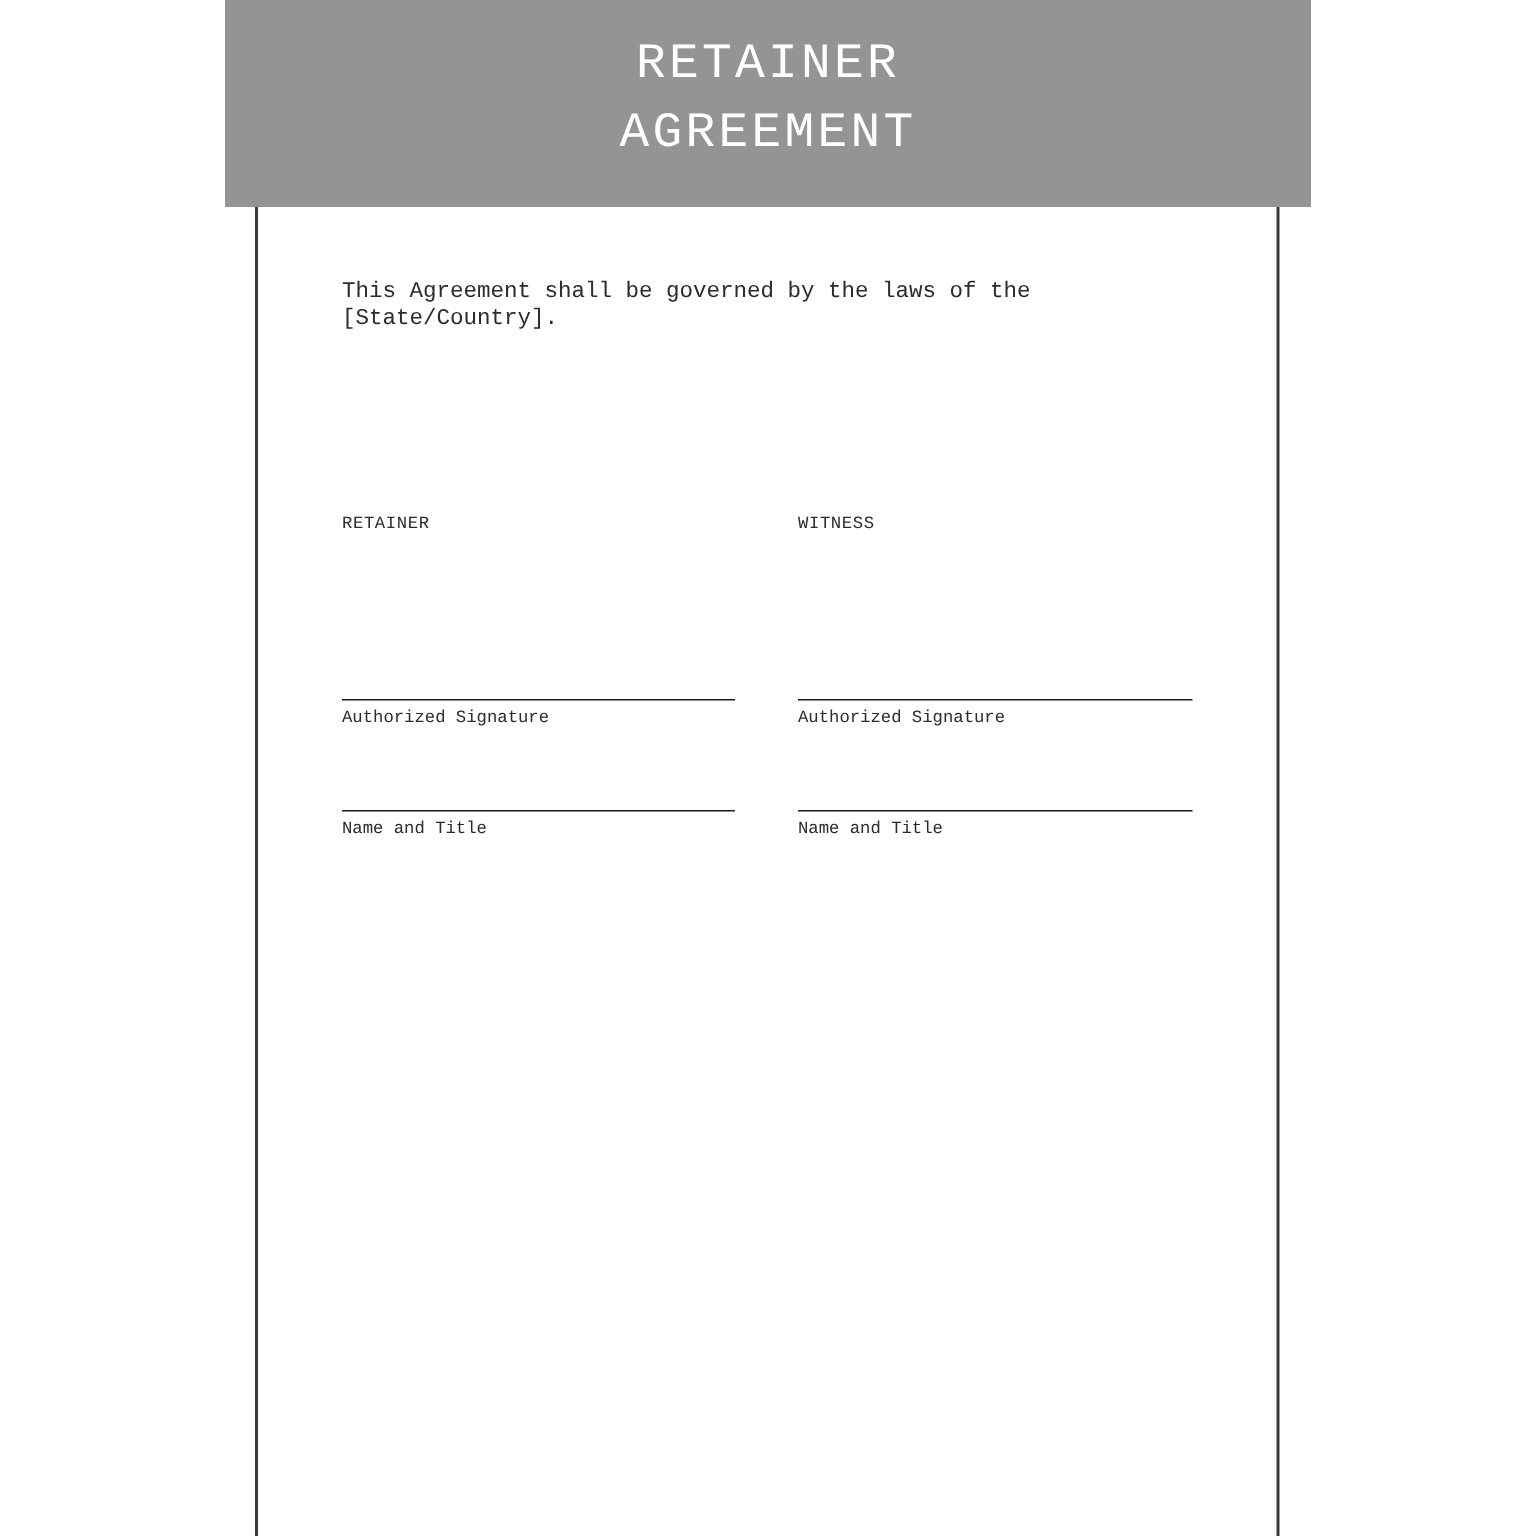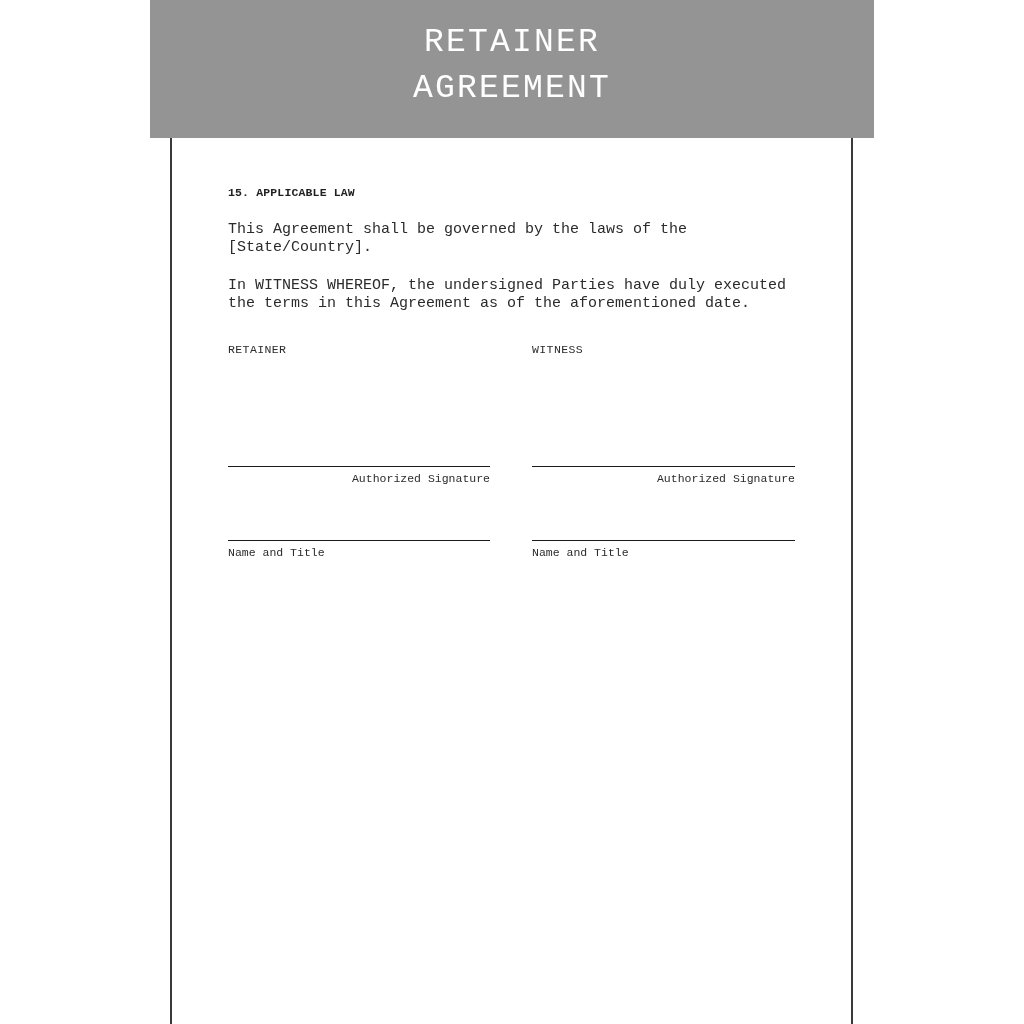--- a/index.html
+++ b/index.html
@@ -111,21 +111,21 @@
     color: #2b2b2b;
     letter-spacing: 0.4px;
     margin: 0;
   }
 
   .sig-field {
     position: absolute;
     left: 0;
     width: 100%;
   }
-  .sig-field.signature { top: 123px; text-align: right; }
+  .sig-field.signature { top: 123px; }
   .sig-field.nametitle { top: 197px; }
 
   .sig-line {
     width: 100%;
     height: 0;
     border-top: 1.6px solid #1a1a1a;
   }
   .sig-caption {
     font-size: 11.5px;
     color: #2b2b2b;
@@ -140,23 +140,21 @@
 
   <div class="title-band">
     <div class="title-line">RETAINER</div>
     <div class="title-line">AGREEMENT</div>
   </div>
 
   <div class="rule-left"></div>
   <div class="rule-right"></div>
 
   <div class="body-area">
-    <p class="section-heading">15. APPLICABLE LAW</p>
     <p class="para governing">This Agreement shall be governed by the laws of the [State/Country].</p>
-    <p class="para witness">In WITNESS WHEREOF, the undersigned Parties have duly executed the terms in this Agreement as of the aforementioned date.</p>
   </div>
 
   <div class="sig-block">
     <div class="sig-columns">
 
       <div class="sig-col left">
         <p class="party-label">RETAINER</p>
 
         <div class="sig-field signature">
           <div class="sig-line"></div>

